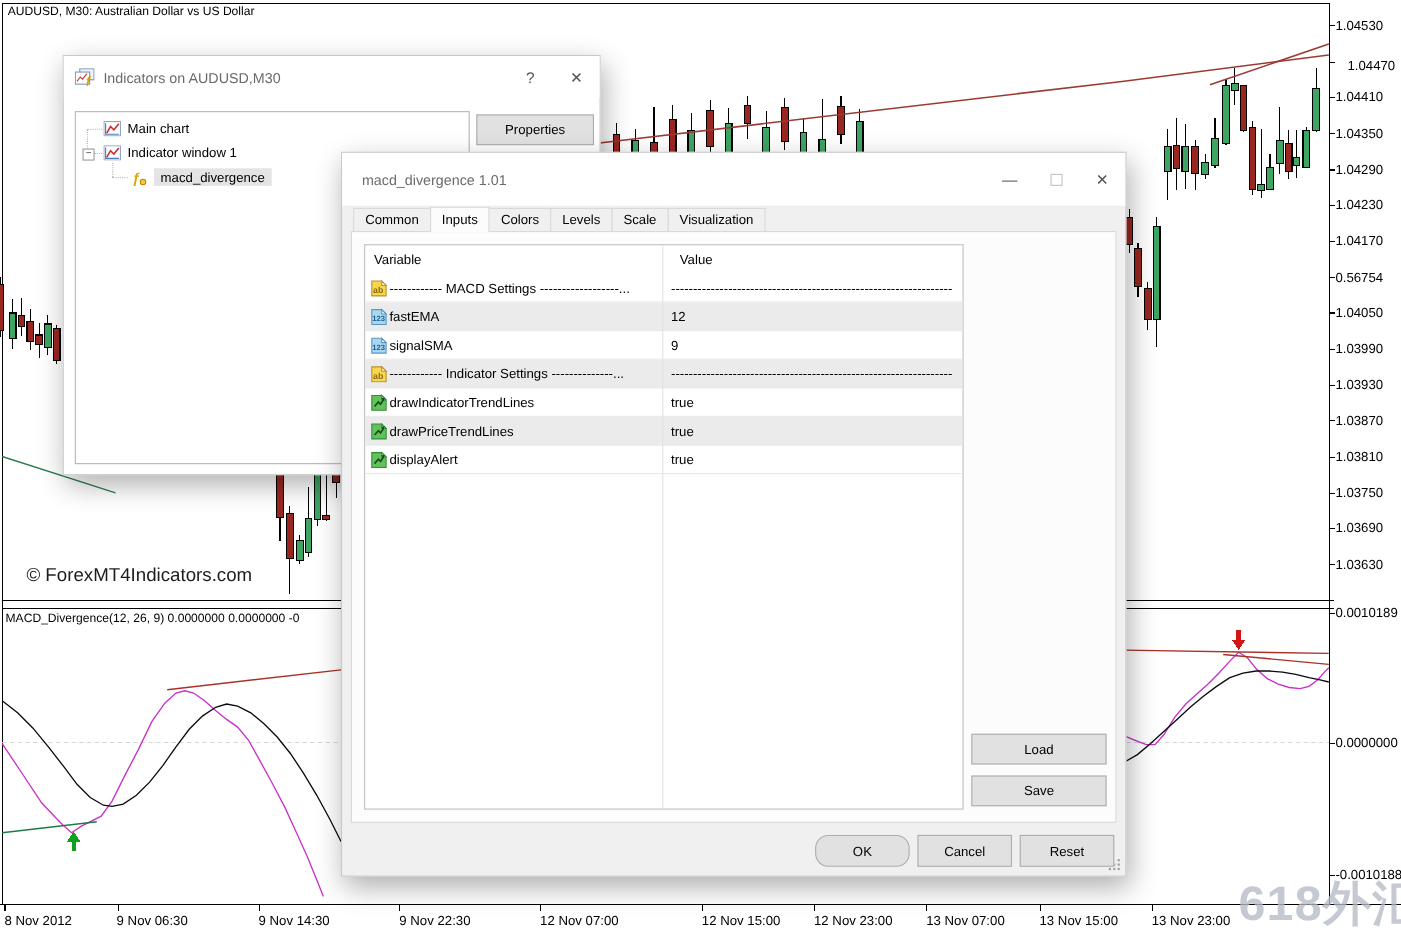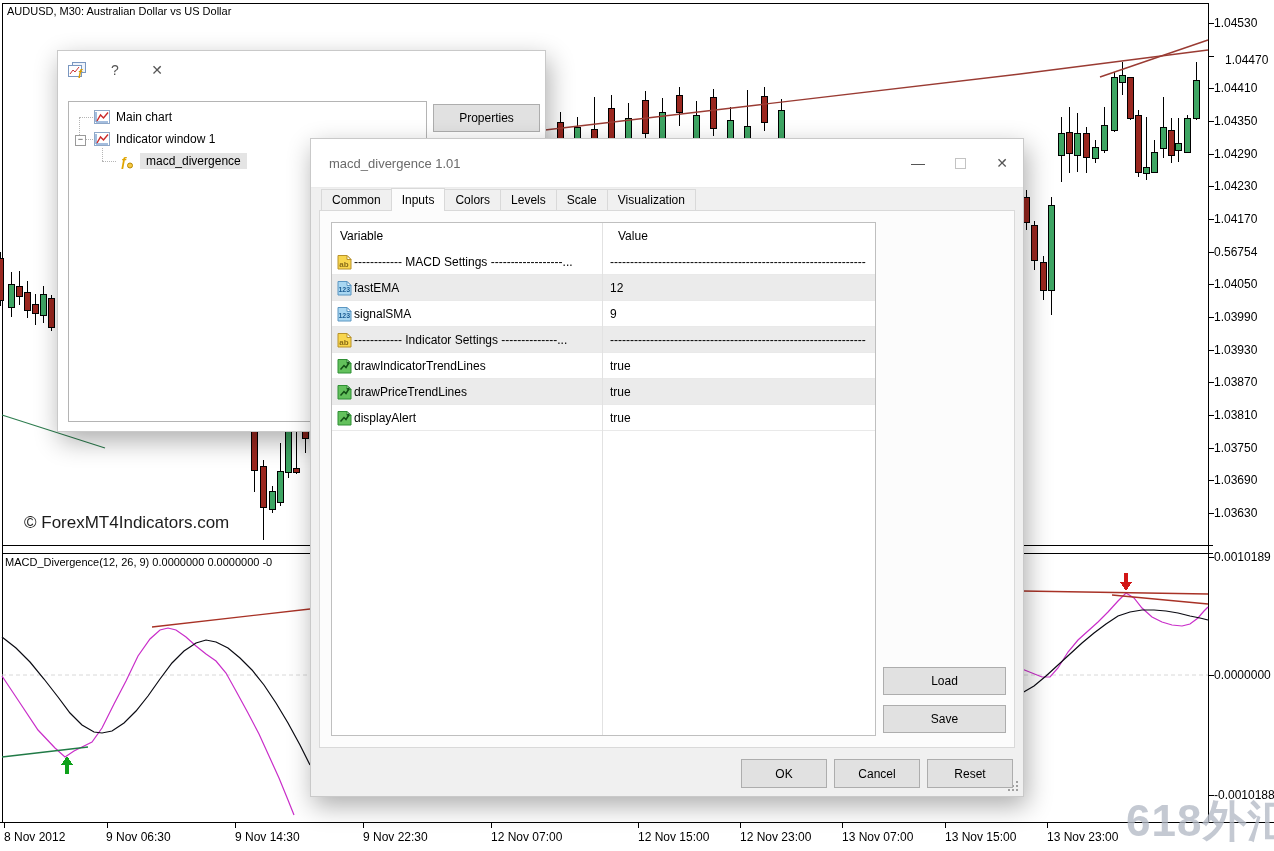--- a/index.html
+++ b/index.html
@@ -53,21 +53,21 @@
   .thead{height:26px;display:flex;align-items:center;}
   .thead .c1{width:270px;padding-left:8px;}
   .thead .c2{flex:1;padding-left:8px;}
   .prow{height:25px;display:flex;align-items:center;border-bottom:1px solid #e9e9e9;}
   .prow:nth-child(even){background:#ebebeb;}
   .prow .c1{width:265px;display:flex;align-items:center;padding-left:5px;overflow:hidden;white-space:nowrap;}
   .prow .c1 .nico{margin-right:2px;flex:0 0 auto;display:flex;text-align:right;}
   .prow .c2{flex:1;padding-left:8px;overflow:hidden;white-space:nowrap;}
   .btn-load{left:572px;top:528px;width:121px;height:26px;}
   .btn-save{left:572px;top:566px;width:121px;height:26px;}
-  .btn-ok{left:430px;top:620px;width:84px;height:27px;}
+  .btn-ok{left:430px;top:620px;width:84px;height:27px;border-radius:12px;}
   .btn-cancel{left:523px;top:620px;width:84px;height:27px;}
   .btn-reset{left:616px;top:620px;width:84px;height:27px;}
   .grip{position:absolute;right:5px;bottom:5px;width:2px;height:2px;background:#9f9f9f;
         box-shadow:-4px 0 #9f9f9f,-8px 0 #9f9f9f,0 -4px #9f9f9f,-4px -4px #9f9f9f,0 -8px #9f9f9f;}
 </style>
 </head>
 <body>
 
 <div id="stage">
 
@@ -260,20 +260,21 @@
   <div class="dialog ind-dialog">
     <div class="titlebar">
       <span class="ticon">
         <svg width="18" height="16">
           <rect x="4.5" y="0.5" width="13" height="10" fill="#eef3fb" stroke="#7a97c0"></rect>
           <rect x="0.5" y="3.5" width="13" height="11" fill="#fff" stroke="#7a97c0"></rect>
           <path d="M2 12 l3 -4 2 2 4 -5" stroke="#c33" fill="none"></path>
           <text x="9" y="15" font-size="11" font-style="italic" font-weight="bold" fill="#d99d00">ƒ</text>
         </svg>
       </span>
+      <span class="ttext">Indicators on AUDUSD,M30</span>
       <span class="winbtn">?</span>
       <span class="winbtn">✕</span>
     </div>
 
     <div class="listbox">
 
       <div class="tline" style="left:10px;top:15px;width:1px;height:22px;border-left:1px dotted #b5b5b5;"></div>
       <div class="tline" style="left:10px;top:15px;width:14px;border-top:1px dotted #b5b5b5;"></div>
       <div class="tline" style="left:16px;top:37px;width:8px;border-top:1px dotted #b5b5b5;"></div>
       <div class="tline" style="left:33px;top:46px;width:1px;height:13px;border-left:1px dotted #b5b5b5;"></div>

